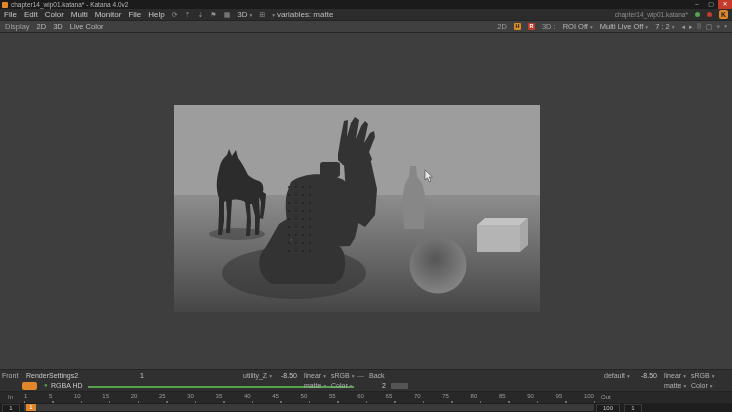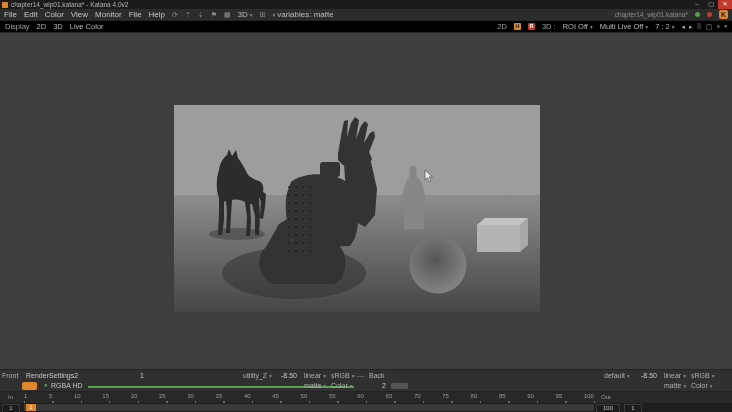--- a/index.html
+++ b/index.html
@@ -29,21 +29,21 @@
   .dot.red { background:var(--red); }
   .katana-logo { width:9px; height:9px; background:var(--orange); border-radius:2px; color:#1d1d1d;
     font-size:7px; font-weight:bold; text-align:center; line-height:9px; }
 
   
   .tabbar { height:10px; background:#262626; border-bottom:1px solid #1f1f1f; display:flex; align-items:center;
     gap:3px; padding-left:14px; font-size:7.5px; color:#cfcfcf; }
   .tab-dot { width:5px; height:5px; background:var(--orange); border-radius:1px; }
 
   
-  .toolbar { height:12px; background:#000000; border-bottom:1px solid #262626; display:flex; align-items:center;
+  .toolbar { height:12px; background:#404040; border-bottom:1px solid #262626; display:flex; align-items:center;
     gap:7px; padding:0 5px; font-size:7.5px; color:#b8b8b8; }
   .tb-label { color:#9f9f9f; }
   .badge { font-size:5.5px; font-weight:bold; color:#1d1d1d; border-radius:1px; padding:0 1.5px; line-height:7px; }
   .badge.h { background:var(--badge_orange); }
   .badge.r { background:var(--badge_red); color:#fff; }
   .dd { display:inline-flex; align-items:center; gap:2px; }
   .tb-icons { display:flex; gap:4px; color:#9a9a9a; font-size:7px; }
 
   
   .viewport { flex:1; position:relative; background:#3e3e3e; overflow:hidden; }
@@ -93,21 +93,21 @@
       <span class="win-btn">–</span>
       <span class="win-btn">▢</span>
       <span class="win-btn close">✕</span>
     </span>
   </div>
 
   <div class="menubar">
     <span class="menu-item">File</span>
     <span class="menu-item">Edit</span>
     <span class="menu-item">Color</span>
-    <span class="menu-item">View</span>
+    <span class="menu-item">Multi</span>
     <span class="menu-item">Monitor</span>
     <span class="menu-item">File</span>
     <span class="menu-item">Help</span>
     <span class="mi">⟳</span>
     <span class="mi">⇡</span>
     <span class="mi">⇣</span>
     <span class="mi">⚑</span>
     <span class="mi">▦</span>
     <span class="mode-dd">
       <span>3D</span>

